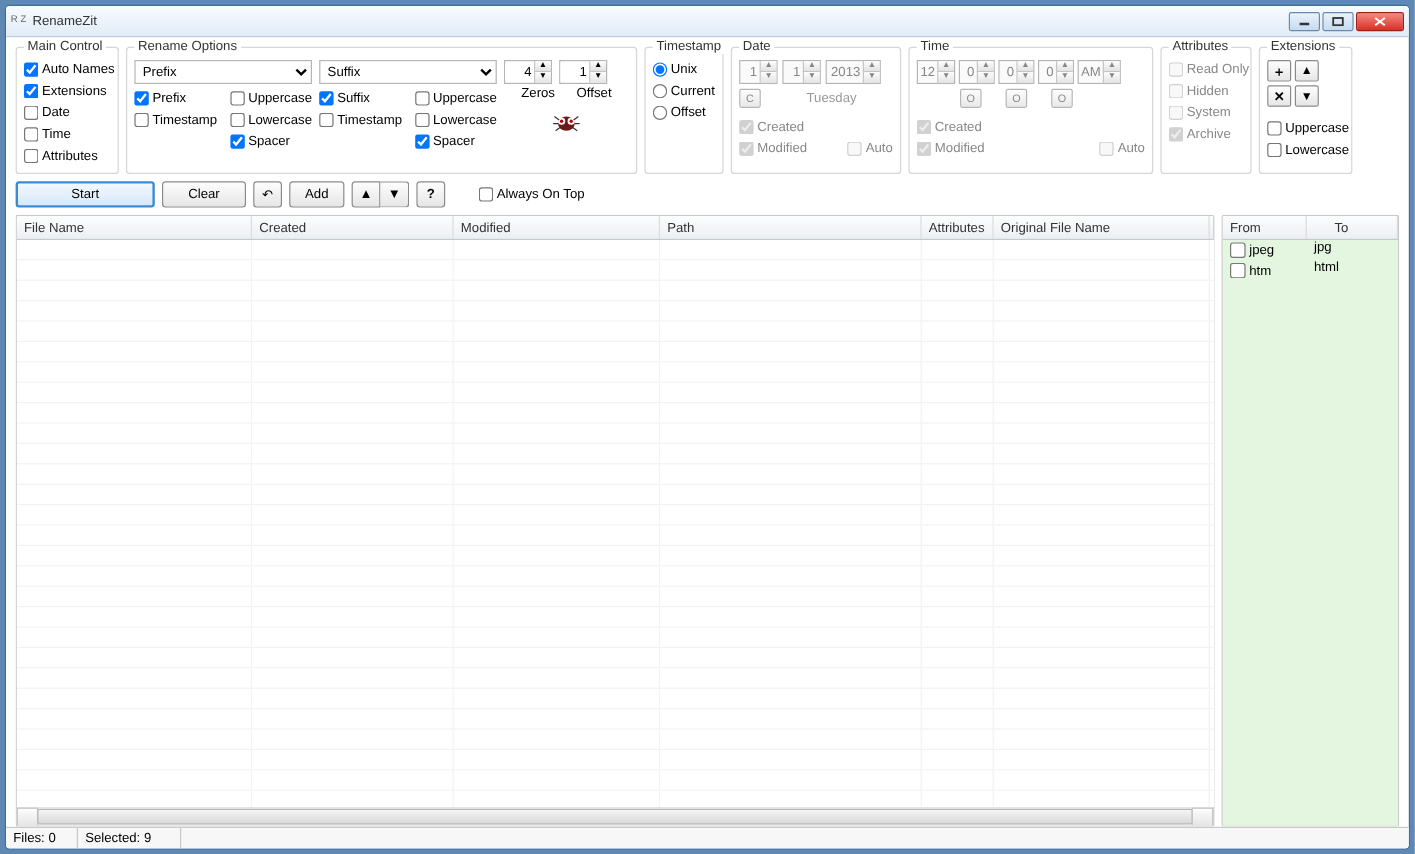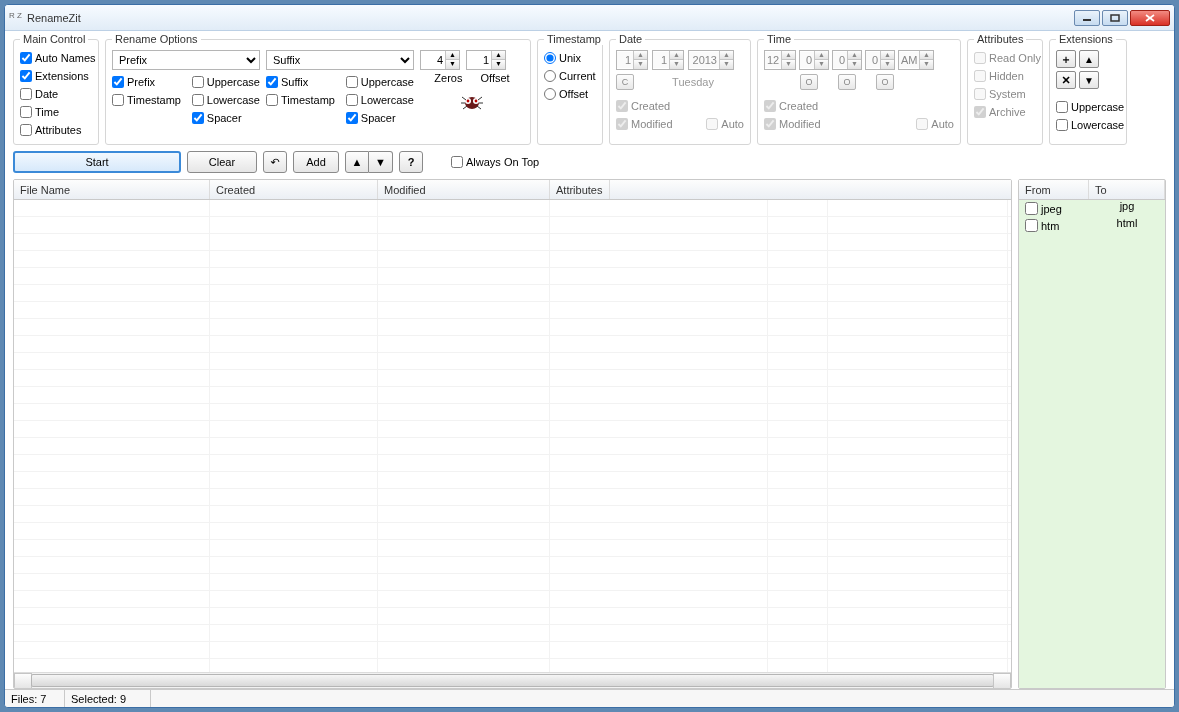--- a/index.html
+++ b/index.html
@@ -48,24 +48,24 @@
 .gbody .gr { display: flex; height: 17px; border-bottom: 1px solid #f2f2f2; }
 .gbody .gr .gc { border-right: 1px solid #f2f2f2; padding: 0 6px; }
 .hscroll { height: 16px; background: #f2f2f2; border-top: 1px solid #dcdcdc; position: relative; }
 .hscroll::before, .hscroll::after { content: ""; position: absolute; top: 0; width: 16px; height: 15px; background: linear-gradient(#fdfdfd,#e3e3e3); border: 1px solid #c5c5c5; }
 .hscroll::before { left: 0; }
 .hscroll::after { right: 0; }
 .hscroll .thumb { position: absolute; left: 17px; top: 1px; right: 17px; height: 13px; background: linear-gradient(#f5f5f5,#d9d9d9); border: 1px solid #b5b5b5; border-radius: 2px; }
 
 .extgrid { width: 148px; border: 1px solid #c9c9c9; border-radius: 2px; display: flex; flex-direction: column; }
 .extgrid .ghead .gh:first-child { width: 70px; }
-.extgrid .ghead .gh:last-child { flex: 1; }
+.extgrid .ghead .gh:last-child { flex: 1; margin-left: 17px; }
 .extgrid .gbody { background: #e4f6df; }
 .extgrid .gr .gc:first-child { width: 70px; display: flex; align-items: center; gap: 3px; }
-.extgrid .gr .gc:last-child { flex: 1; text-align: center; }
+.extgrid .gr .gc:last-child { flex: 1; }
 .extgrid .gbody .gr { border-bottom: none; }
 .extgrid .gbody .gr .gc { border-right: none; }
 
 .status { height: 18px; border-top: 1px solid #c9c9c9; display: flex; align-items: center; background: #f7f7f7; }
 .status .cell { border-right: 1px solid #c9c9c9; padding: 0 6px; height: 100%; display: flex; align-items: center; }
 
 .tinybtn { width: 20px; height: 18px; border: 1px solid #8a8a8a; border-radius: 2px; background: linear-gradient(#fdfdfd,#e6e6e6); display: inline-flex; align-items: center; justify-content: center; font-size: 10px; cursor: pointer; }
 .sqbtn { width: 18px; height: 16px; border: 1px solid #b5b5b5; border-radius: 2px; background: linear-gradient(#fdfdfd,#e8e8e8); display: inline-flex; align-items: center; justify-content: center; font-size: 9px; color: #888; }
 
 .bug { width: 30px; height: 22px; display: flex; align-items: center; justify-content: center; }
@@ -389,21 +389,21 @@
             </label>
           <label class="chk">
               <input type="checkbox" style="">
               <span>Lowercase</span>
             </label>
         </div>
       </div>
     </div>
 
     <div class="toolbar">
-      <button class="btn primary" style="width:168px">Start</button>
+      <button class="btn primary" style="width:116px">Start</button>
       <button class="btn" style="width:70px">Clear</button>
       <button class="btn small">↶</button>
       <button class="btn" style="width:46px">Add</button>
       <div class="row" style="gap:0">
         <button class="btn small" style="border-radius:3px 0 0 3px">▲</button>
         <button class="btn small" style="border-radius:0 3px 3px 0;border-left:none">▼</button>
       </div>
       <button class="btn small">
           <b>?</b>
         </button>
@@ -412,21 +412,23 @@
           <span>Always On Top</span>
         </label>
     </div>
 
     <div class="lists">
       <div class="grid">
         <div class="ghead" id="main-head">
             <div class="gh" style="width:196px">File Name</div>
             <div class="gh" style="width:168px">Created</div>
             <div class="gh" style="width:172px">Modified</div>
+            <div class="gh" style="width:218px">Path</div>
             <div class="gh" style="width:60px">Attributes</div>
+            <div class="gh" style="width:180px">Original File Name</div>
           </div>
         <div class="gbody" id="main-body">
             <div class="gr">
               <div class="gc" style="width:196px"></div>
               <div class="gc" style="width:168px"></div>
               <div class="gc" style="width:172px"></div>
               <div class="gc" style="width:218px"></div>
               <div class="gc" style="width:60px"></div>
               <div class="gc" style="width:180px"></div>
             </div>
@@ -664,16 +666,16 @@
             <div class="gr">
               <div class="gc"><input type="checkbox" style=""> htm</div>
               <div class="gc">html</div>
             </div>
           </div>
       </div>
     </div>
   </div>
 
   <div class="status">
-    <div class="cell" style="width:60px">Files: 7</div>
+    <div class="cell" style="width:60px">Files: 0</div>
     <div class="cell" style="width:86px">Selected: 9</div>
   </div>
 </div>
 
 </body></html>

